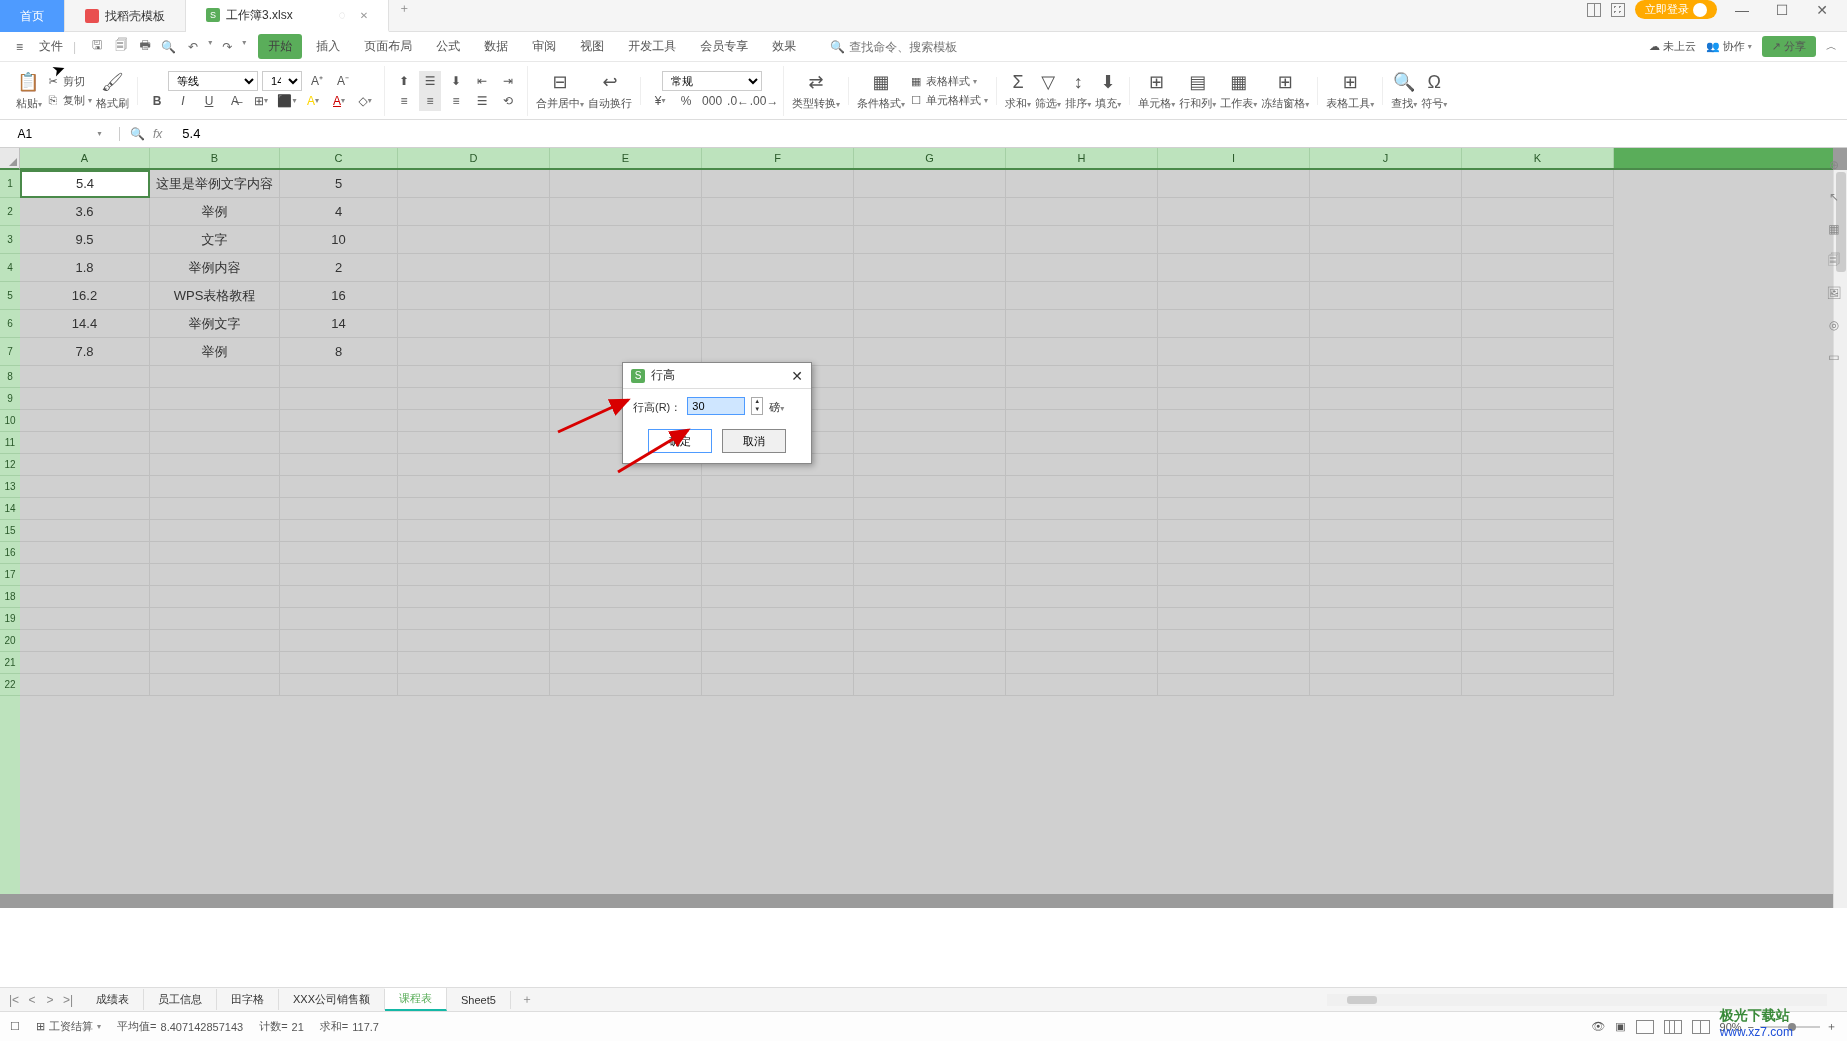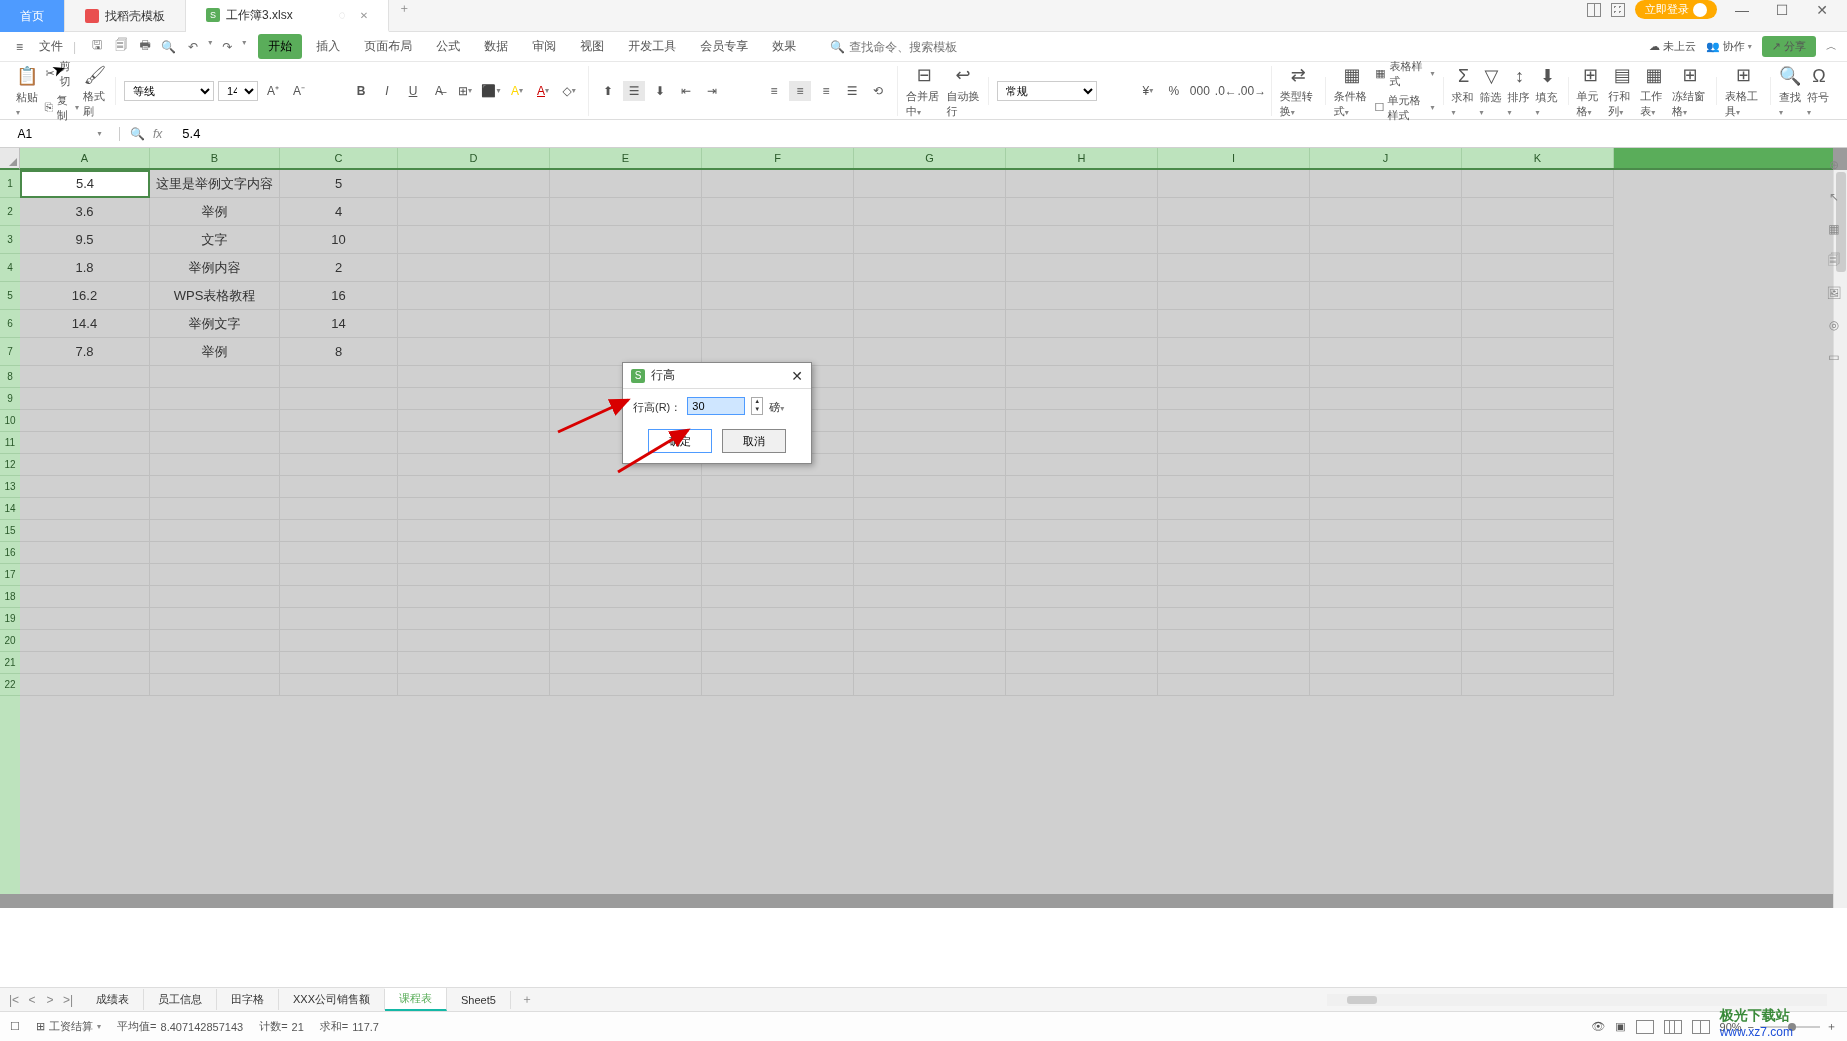--- a/index.html
+++ b/index.html
@@ -20,30 +20,30 @@
 .grid-ico { width: 14px; height: 14px; border: 1px solid #888; display: inline-block; }
 
 
 .menu-bar { height: 30px; display: flex; align-items: center; padding: 0 10px; gap: 4px; border-bottom: 1px solid #e8e8e8; }
 .menu-left { display: flex; align-items: center; gap: 4px; }
 .menu-left .mi { padding: 2px 6px; cursor: pointer; color: #555; }
 .qat { display: flex; gap: 6px; margin: 0 8px; }
 .qat .qi { width: 18px; height: 18px; display: flex; align-items: center; justify-content: center; cursor: pointer; color: #666; }
 .menu-tabs { display: flex; gap: 4px; }
 .menu-tab { padding: 4px 10px; cursor: pointer; color: #555; }
-.menu-tab.active { background: #5aad5a; color: #000000; border-radius: 3px; }
+.menu-tab.active { background: #5aad5a; color: #404040; border-radius: 3px; }
 .search-box { display: flex; align-items: center; gap: 4px; color: #aaa; margin-left: 20px; }
 .search-box input { border: none; outline: none; font-size: 12px; width: 120px; color: #a16207; }
 .menu-right { position: absolute; right: 10px; display: flex; align-items: center; gap: 10px; }
 .menu-right .mr { display: flex; align-items: center; gap: 3px; color: #555; cursor: pointer; font-size: 11px; }
 .share-btn { background: #5aad5a; color: #fff; padding: 3px 10px; border-radius: 3px; }
 
 
 .ribbon { height: 58px; background: #fff; border-bottom: 1px solid #ddd; display: flex; align-items: center; padding: 0 8px; }
-.rgroup { display: flex; flex-direction: row; align-items: center; padding: 0 8px; border-right: 1px solid #eee; height: 50px; justify-content: center; gap: 40px; }
+.rgroup { display: flex; flex-direction: column; align-items: center; padding: 0 8px; border-right: 1px solid #eee; height: 50px; justify-content: center; }
 .rgroup.row { flex-direction: row; gap: 4px; }
 .rgroup .big { display: flex; flex-direction: column; align-items: center; gap: 2px; cursor: pointer; }
 .rgroup .big .ico { width: 24px; height: 24px; display: flex; align-items: center; justify-content: center; font-size: 18px; color: #555; }
 .rgroup .big .lab { font-size: 11px; color: #555; }
 .rgroup .col { display: flex; flex-direction: column; gap: 4px; }
 .rgroup .sm { display: flex; align-items: center; gap: 3px; cursor: pointer; font-size: 11px; color: #555; }
 .rgroup .sm .ico { width: 14px; height: 14px; display: inline-flex; align-items: center; justify-content: center; }
 .font-select { border: 1px solid #ccc; padding: 2px 4px; font-size: 11px; background: #fff; }
 .font-select.name { width: 90px; }
 .font-select.size { width: 40px; }

